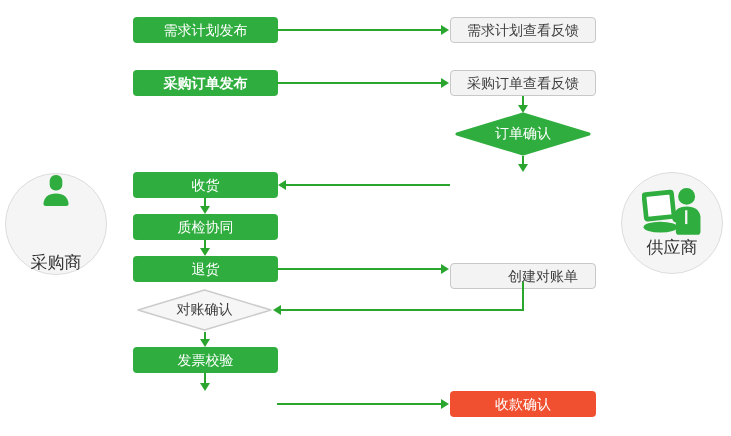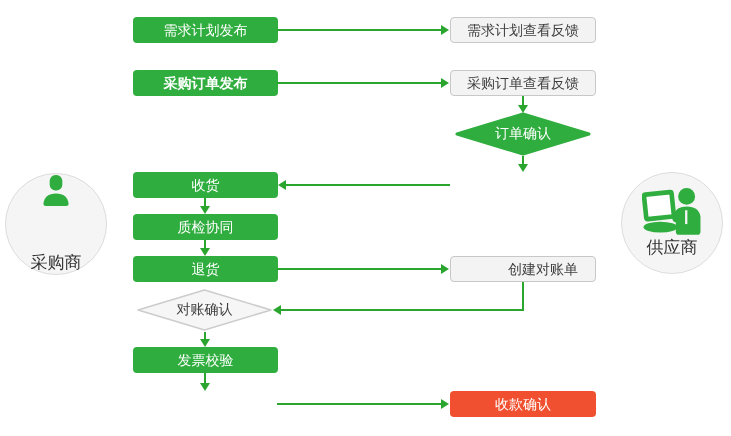--- a/index.html
+++ b/index.html
@@ -69,21 +69,21 @@
 
   <div class="node green-box" style="left:133px; top:17px;">需求计划发布</div>
   <div class="node green-box" style="left:133px; top:70px;font-weight:bold;">采购订单发布</div>
   <div class="node green-box" style="left:133px; top:172px;">收货</div>
   <div class="node green-box" style="left:133px; top:214px;">质检协同</div>
   <div class="node green-box" style="left:133px; top:256px;">退货</div>
   <div class="node green-box" style="left:133px; top:347px;">发票校验</div>
 
   <div class="node gray-box" style="left:450px; top:17px;">需求计划查看反馈</div>
   <div class="node gray-box" style="left:450px; top:70px;">采购订单查看反馈</div>
-  <div class="node gray-box" style="left:450px; top:256px;padding-left:40px;">创建对账单</div>
+  <div class="node gray-box" style="left:450px; top:263px;padding-left:40px;">创建对账单</div>
   <div class="node red-box" style="left:450px; top:391px;">收款确认</div>
 
   <div class="diamond d-green" style="left:455px; top:112px; width:136px; height:44px;">
     <svg width="136" height="44" viewBox="0 0 136 44">
       <polygon points="68,2 134,22 68,42 2,22" fill="#2fad3e" stroke="#2fad3e" stroke-width="3" stroke-linejoin="round"></polygon>
     </svg>
     <div class="dlabel">订单确认</div>
   </div>
 
   <div class="diamond d-gray" style="left:136px; top:288px; width:137px; height:44px;">

